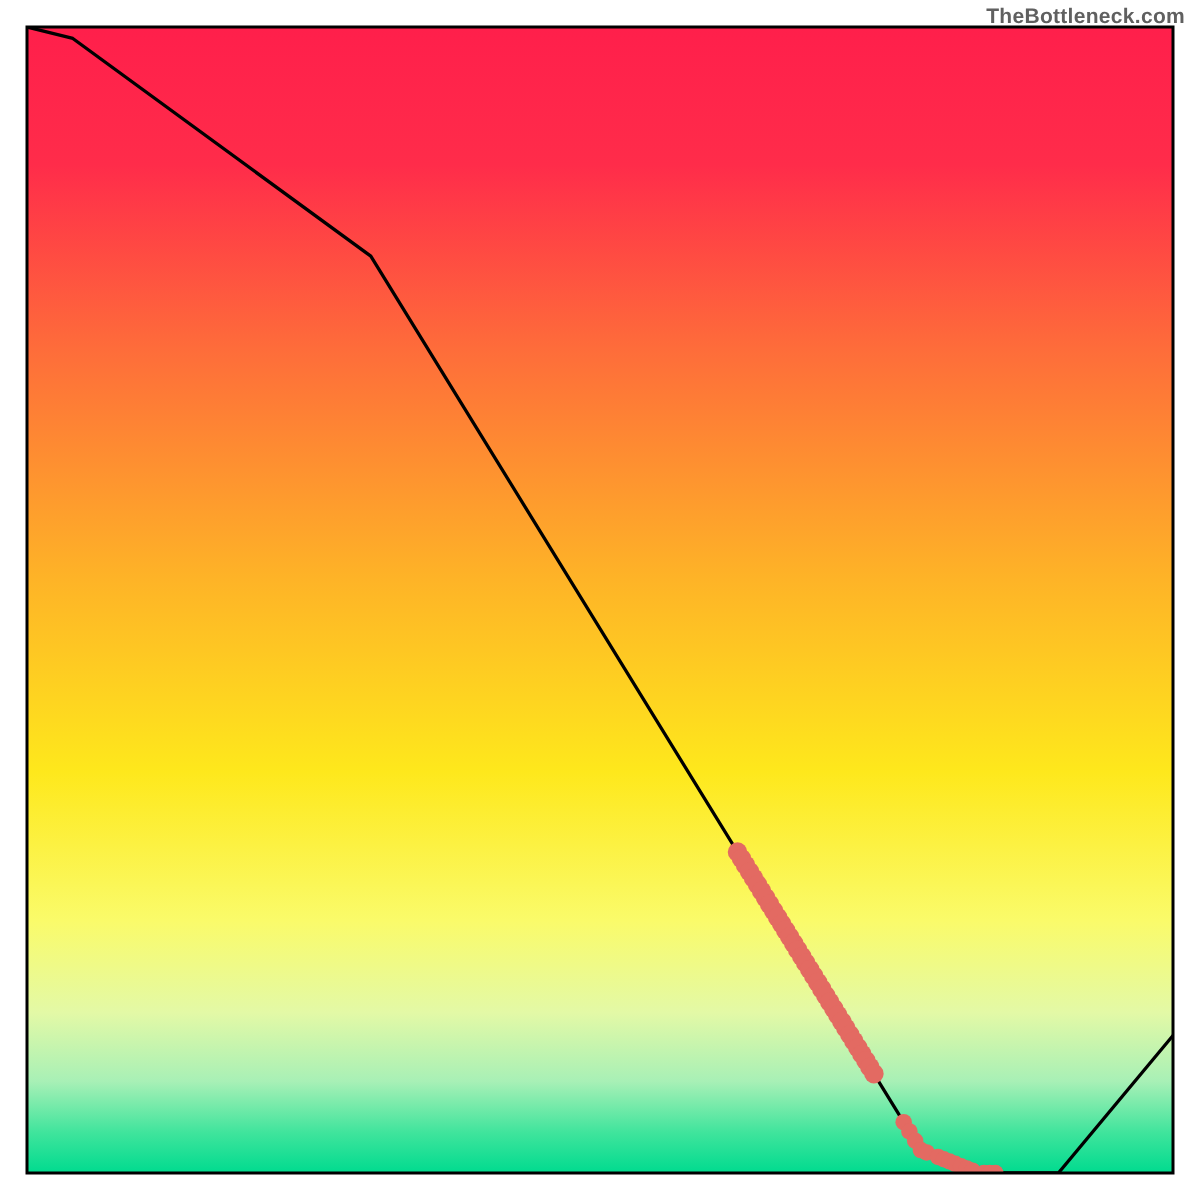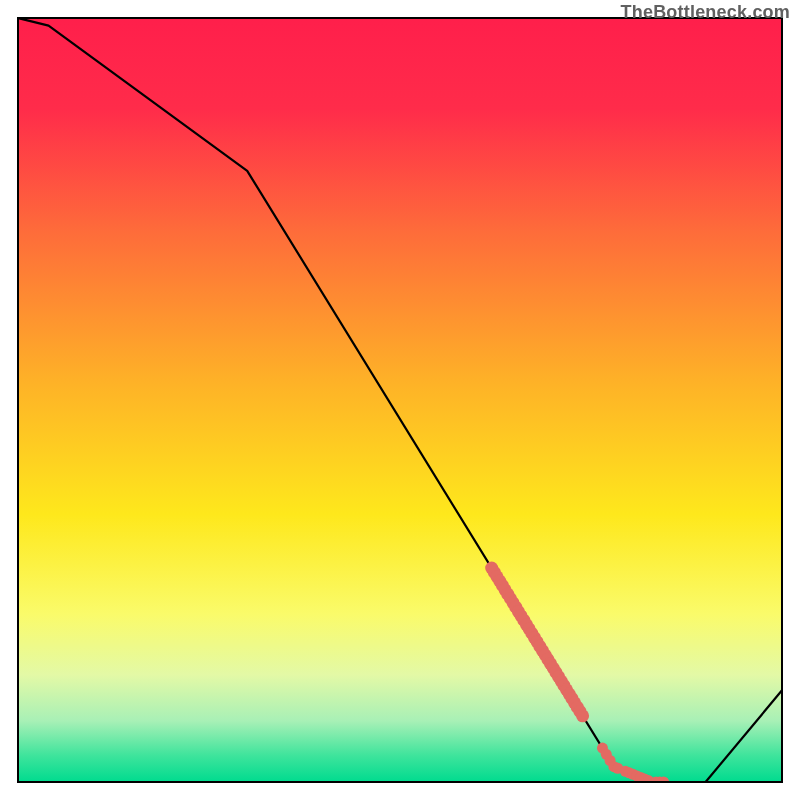--- a/index.html
+++ b/index.html
@@ -18,21 +18,21 @@
   }
   svg {
     position: absolute;
     top: 0;
     left: 0;
   }
   .watermark {
     position: absolute;
     top: 2px;
     right: 10px;
-    font-size: 18px;
+    font-size: 14px;
     font-weight: 600;
     color: #606060;
     letter-spacing: 0.2px;
     margin-left: 47px;
   }
 </style>
 </head>
 <body>
 
 <div class="stage">

